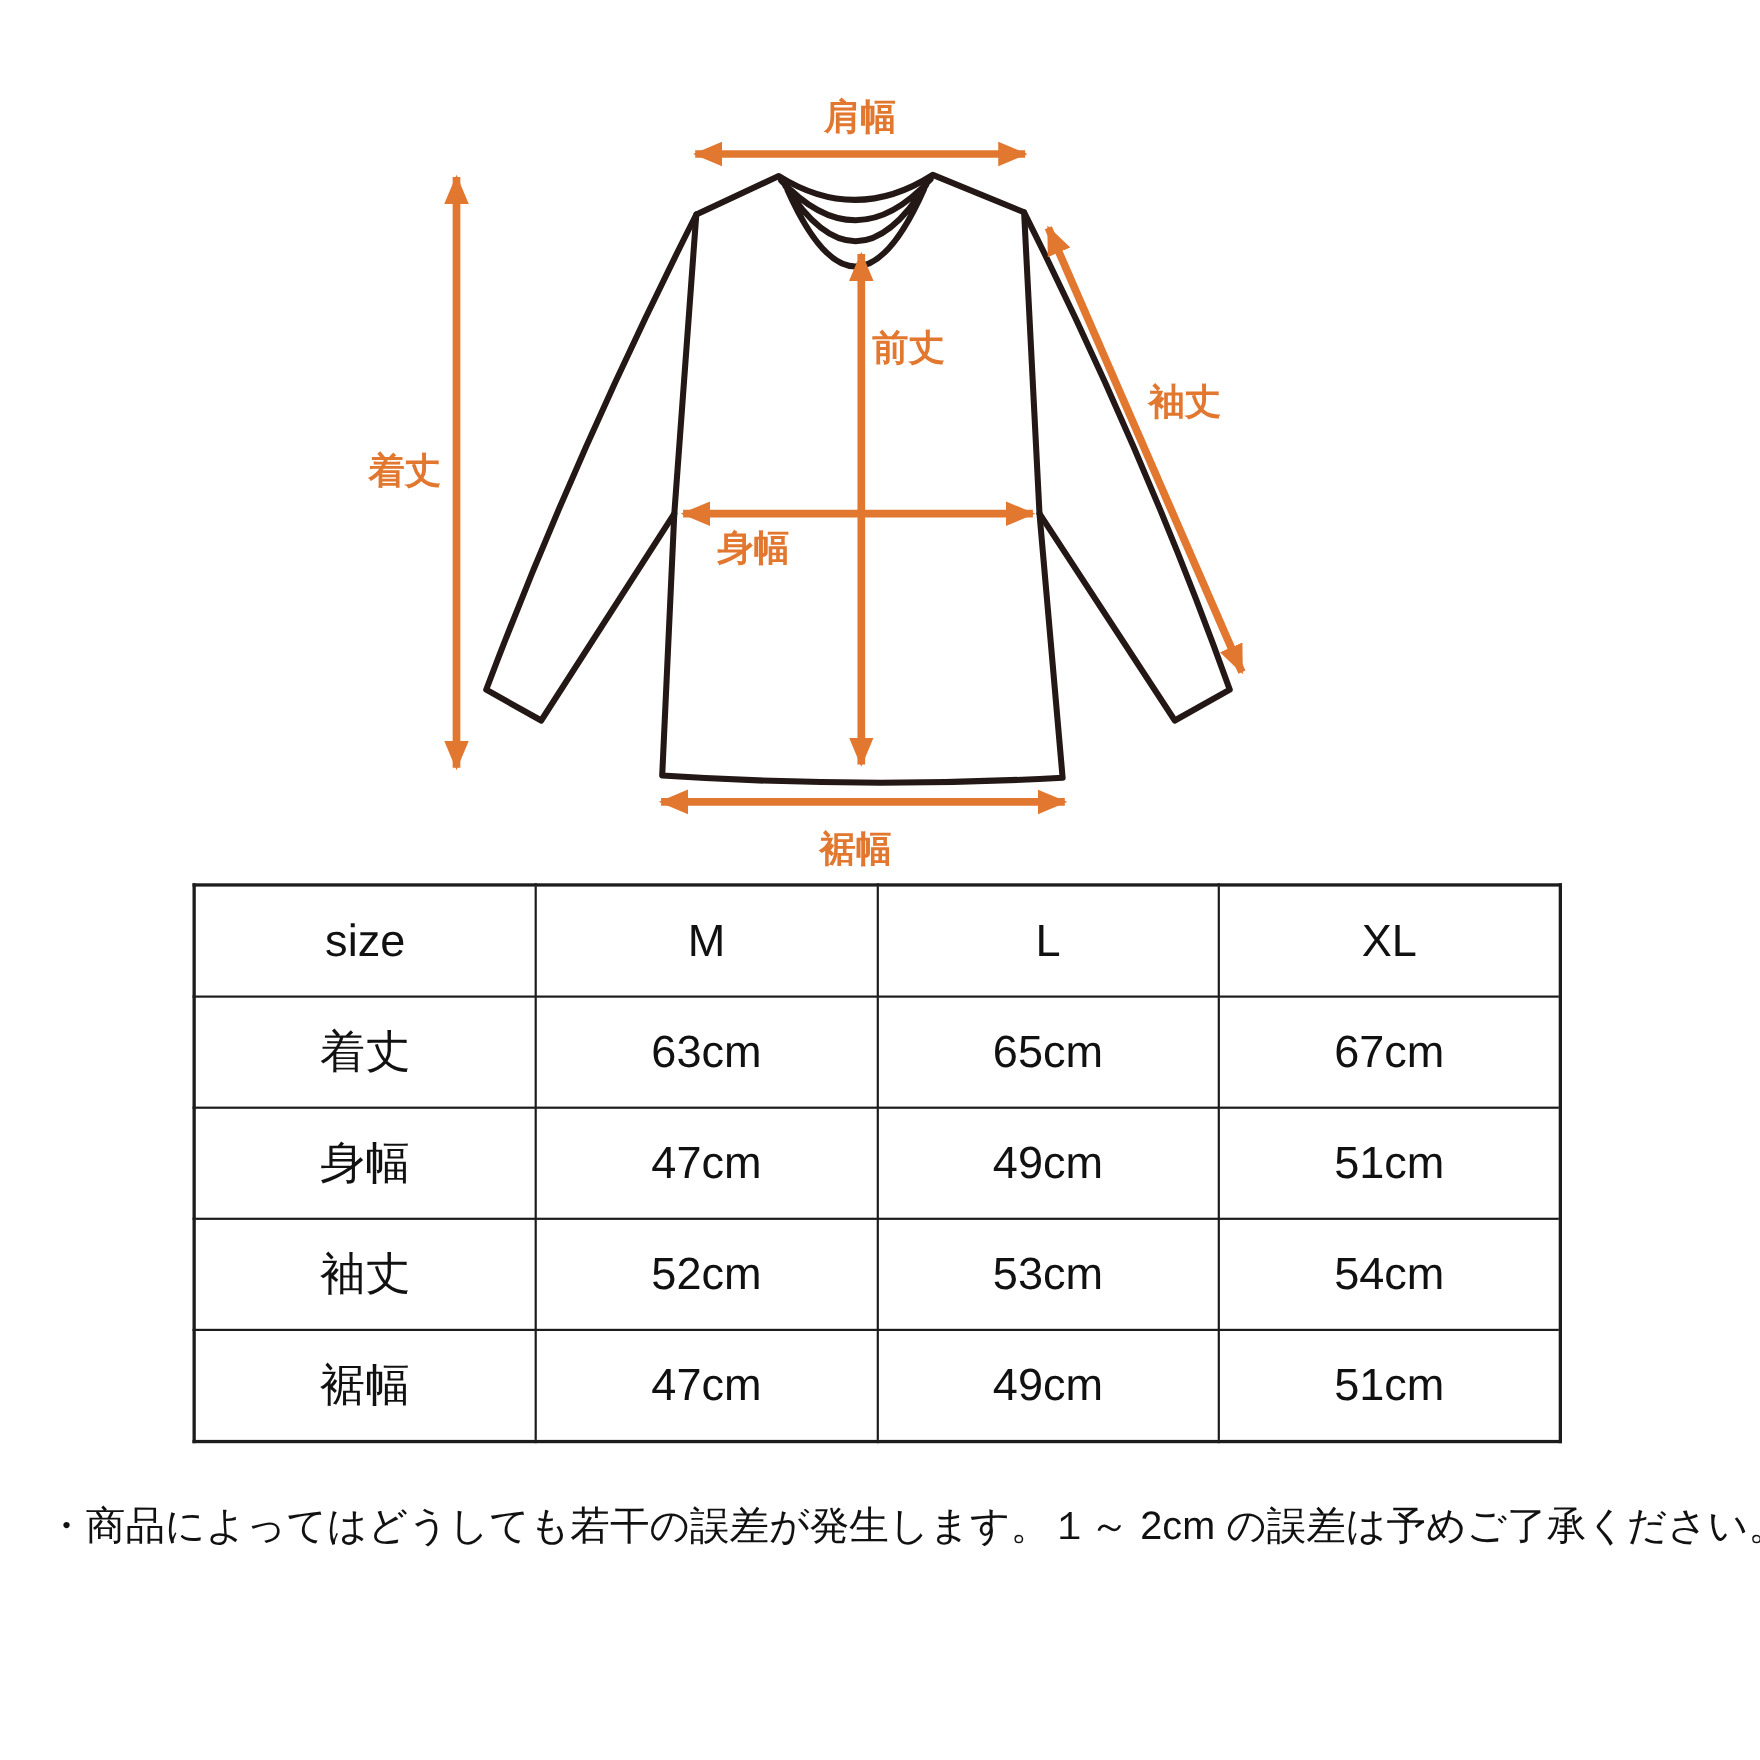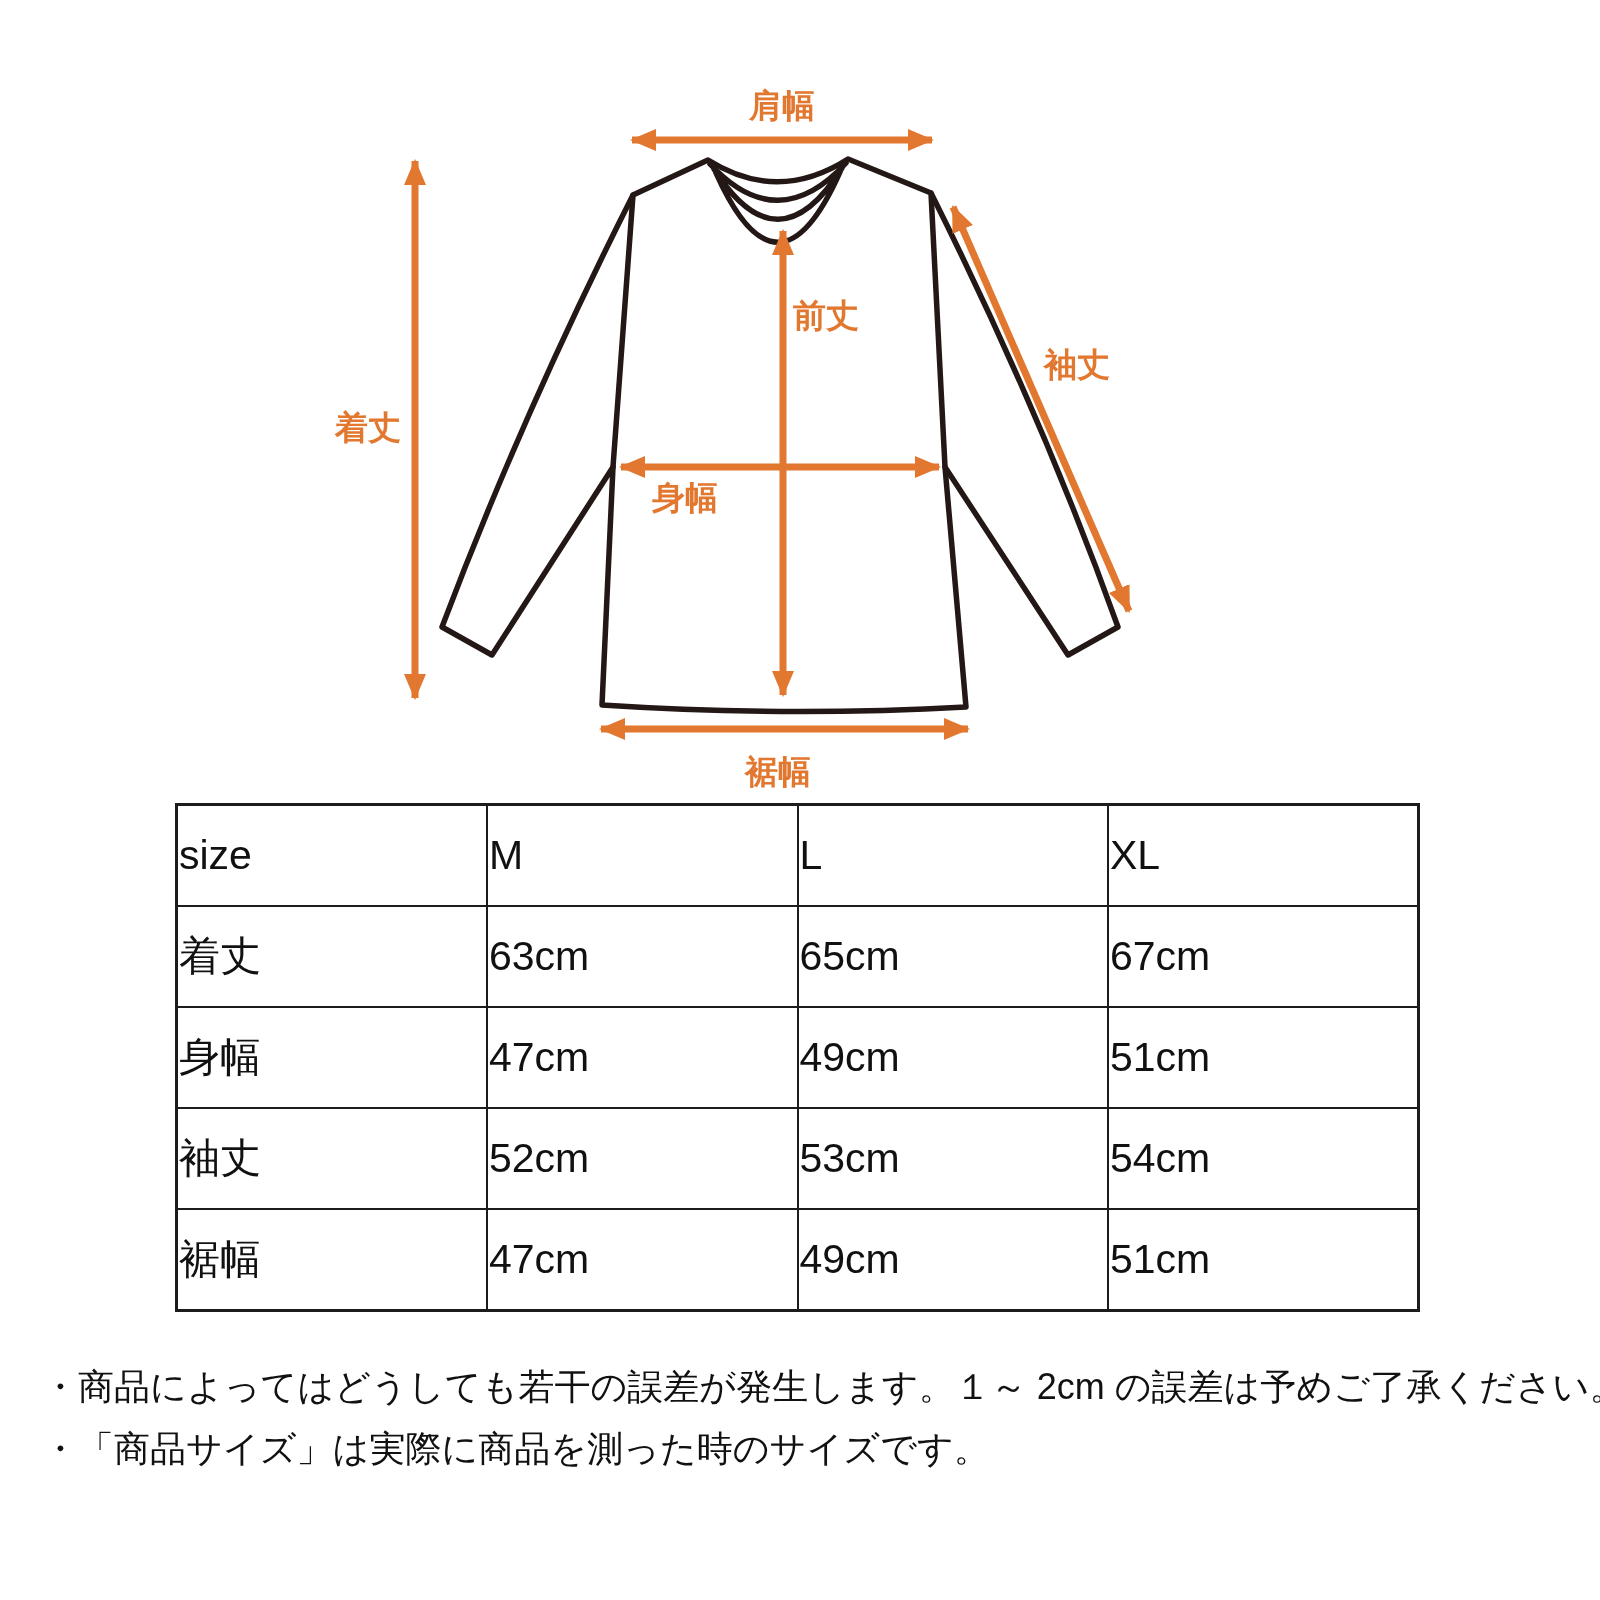--- a/index.html
+++ b/index.html
@@ -21,20 +21,21 @@
   .size-table{
     position:absolute;left:175px;top:803px;
     width:1245px;
     border-collapse:collapse;
     table-layout:fixed;
     border:3px solid #1c1c1c;
   }
   .size-table td{
     border:2px solid #1c1c1c;
     height:97px;
+    text-align:center;
     vertical-align:middle;
     font-size:41px;
     color:#111111;
     font-family:"Liberation Sans","DejaVu Sans",sans-serif;
   }
   
   .notes{
     position:absolute;left:42px;top:1367px;width:1530px;
   }
   .notes p{
@@ -125,16 +126,15 @@
         <td>裾幅</td>
         <td>47cm</td>
         <td>49cm</td>
         <td>51cm</td>
       </tr>
     </tbody>
   </table>
 
   <div class="notes">
     <p>・商品によってはどうしても若干の誤差が発生します。１～ 2cm の誤差は予めご了承ください。</p>
-    <p>・「商品サイズ」は実際に商品を測った時のサイズです。</p>
   </div>
 
 </div>
 
 </body></html>

